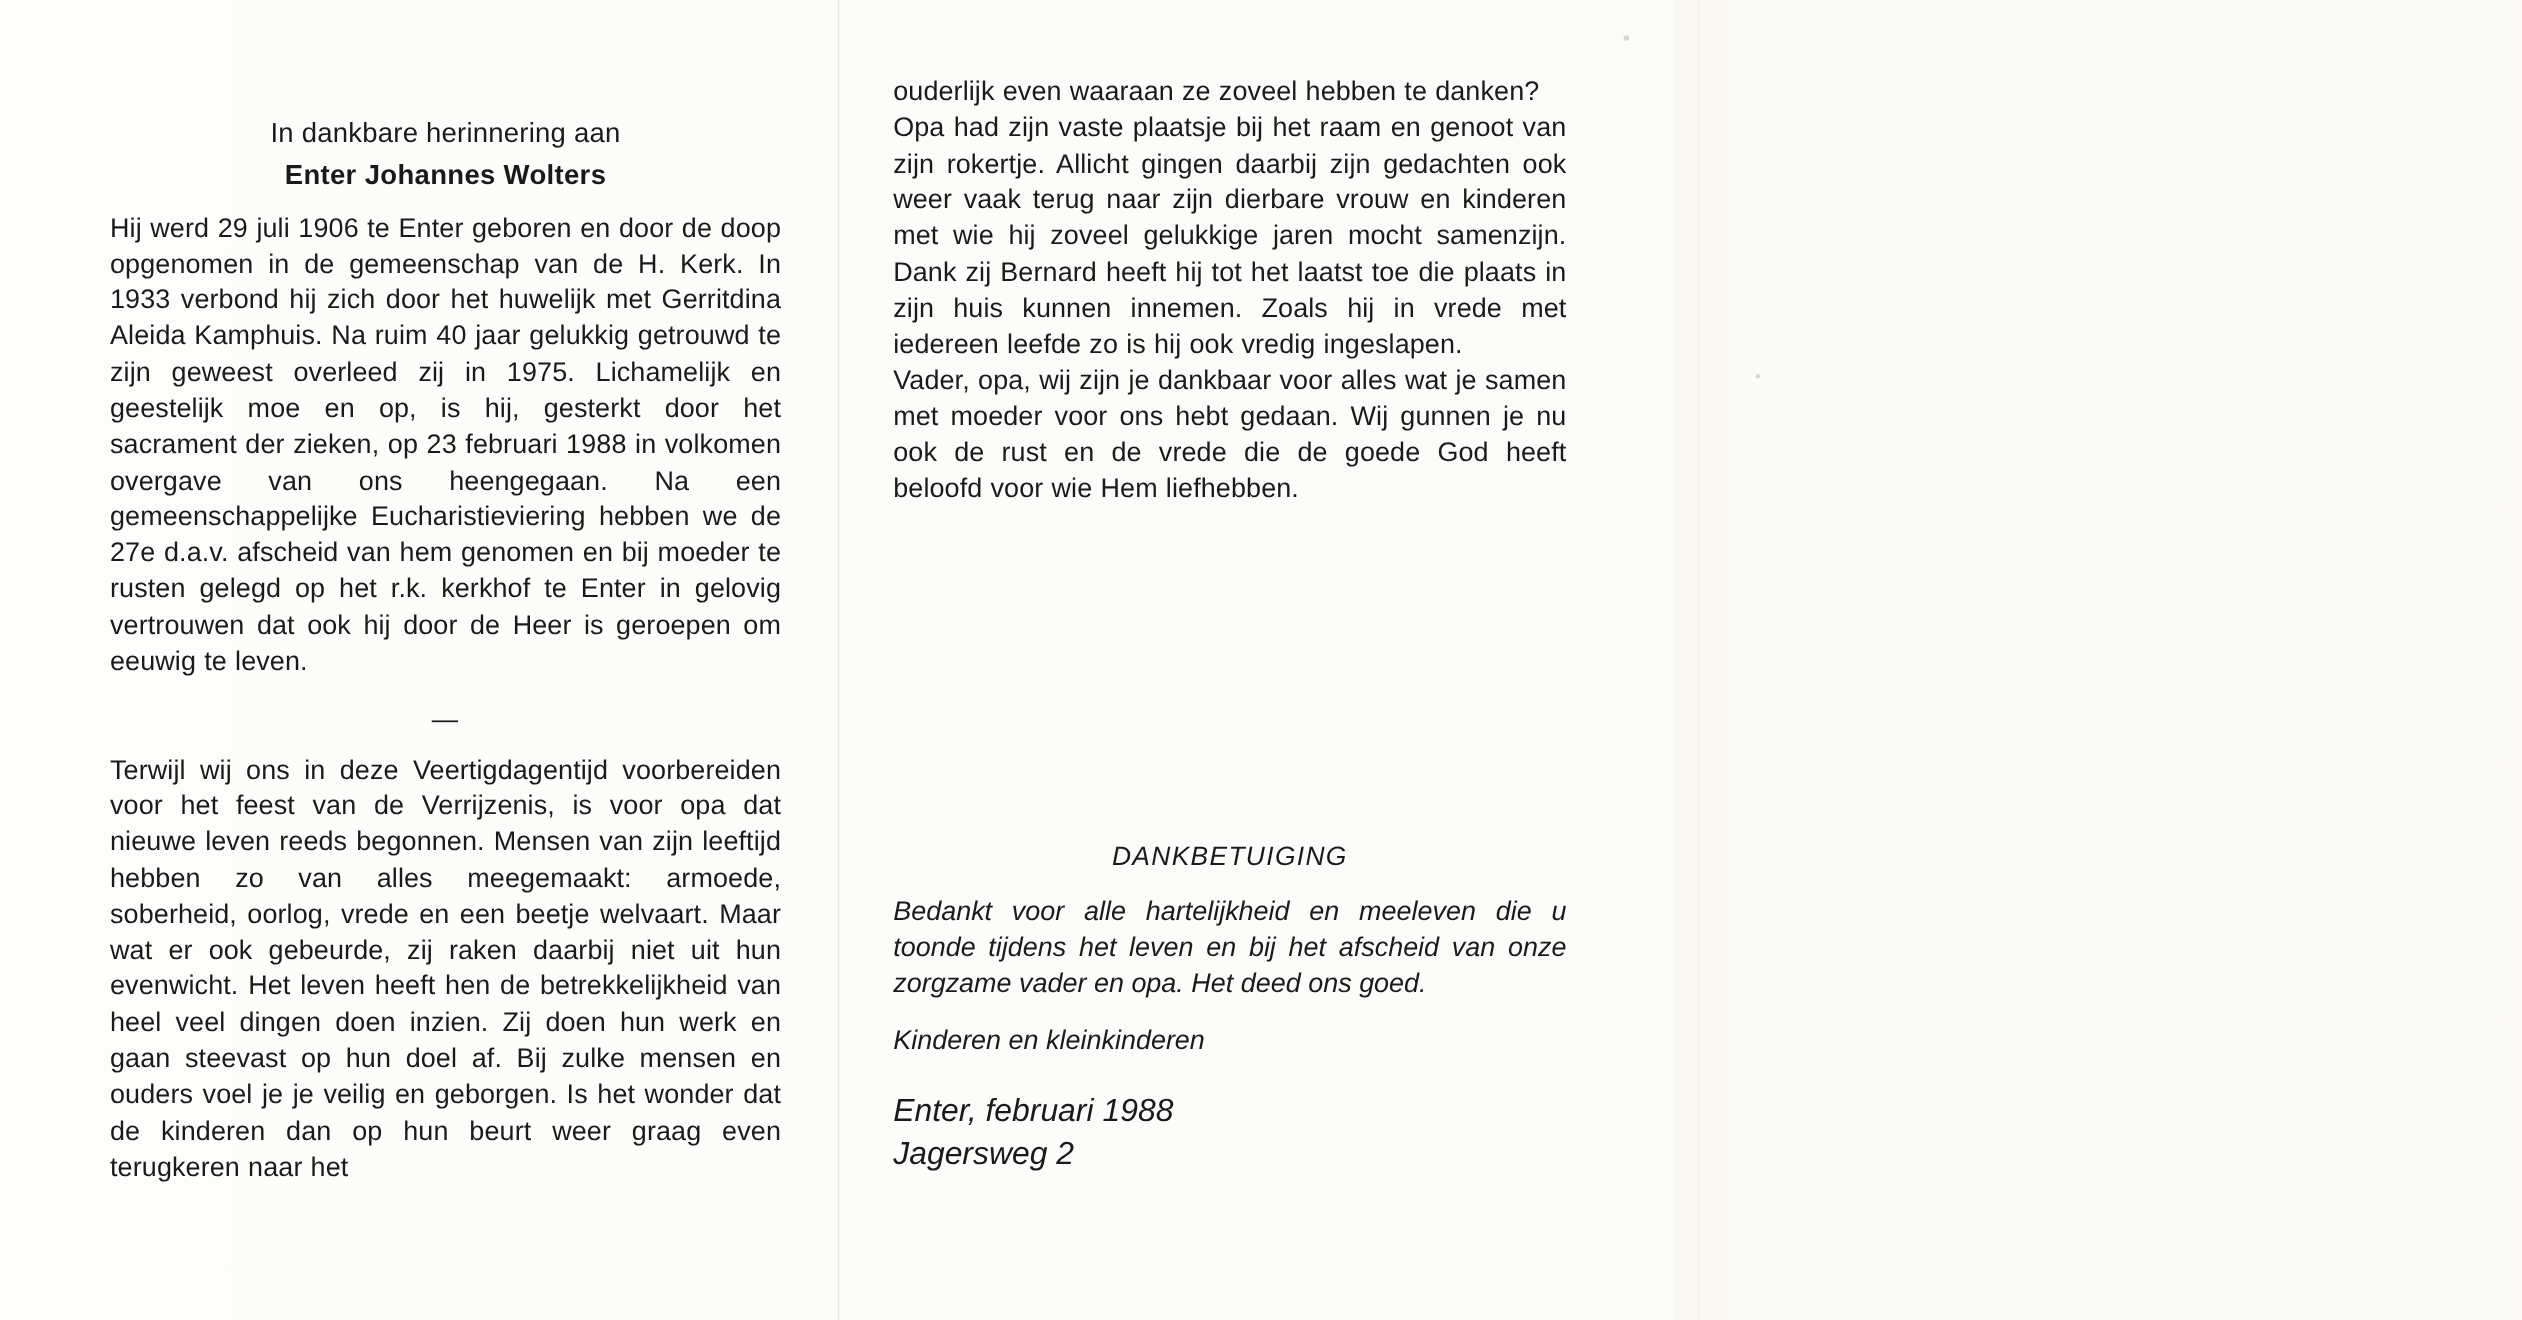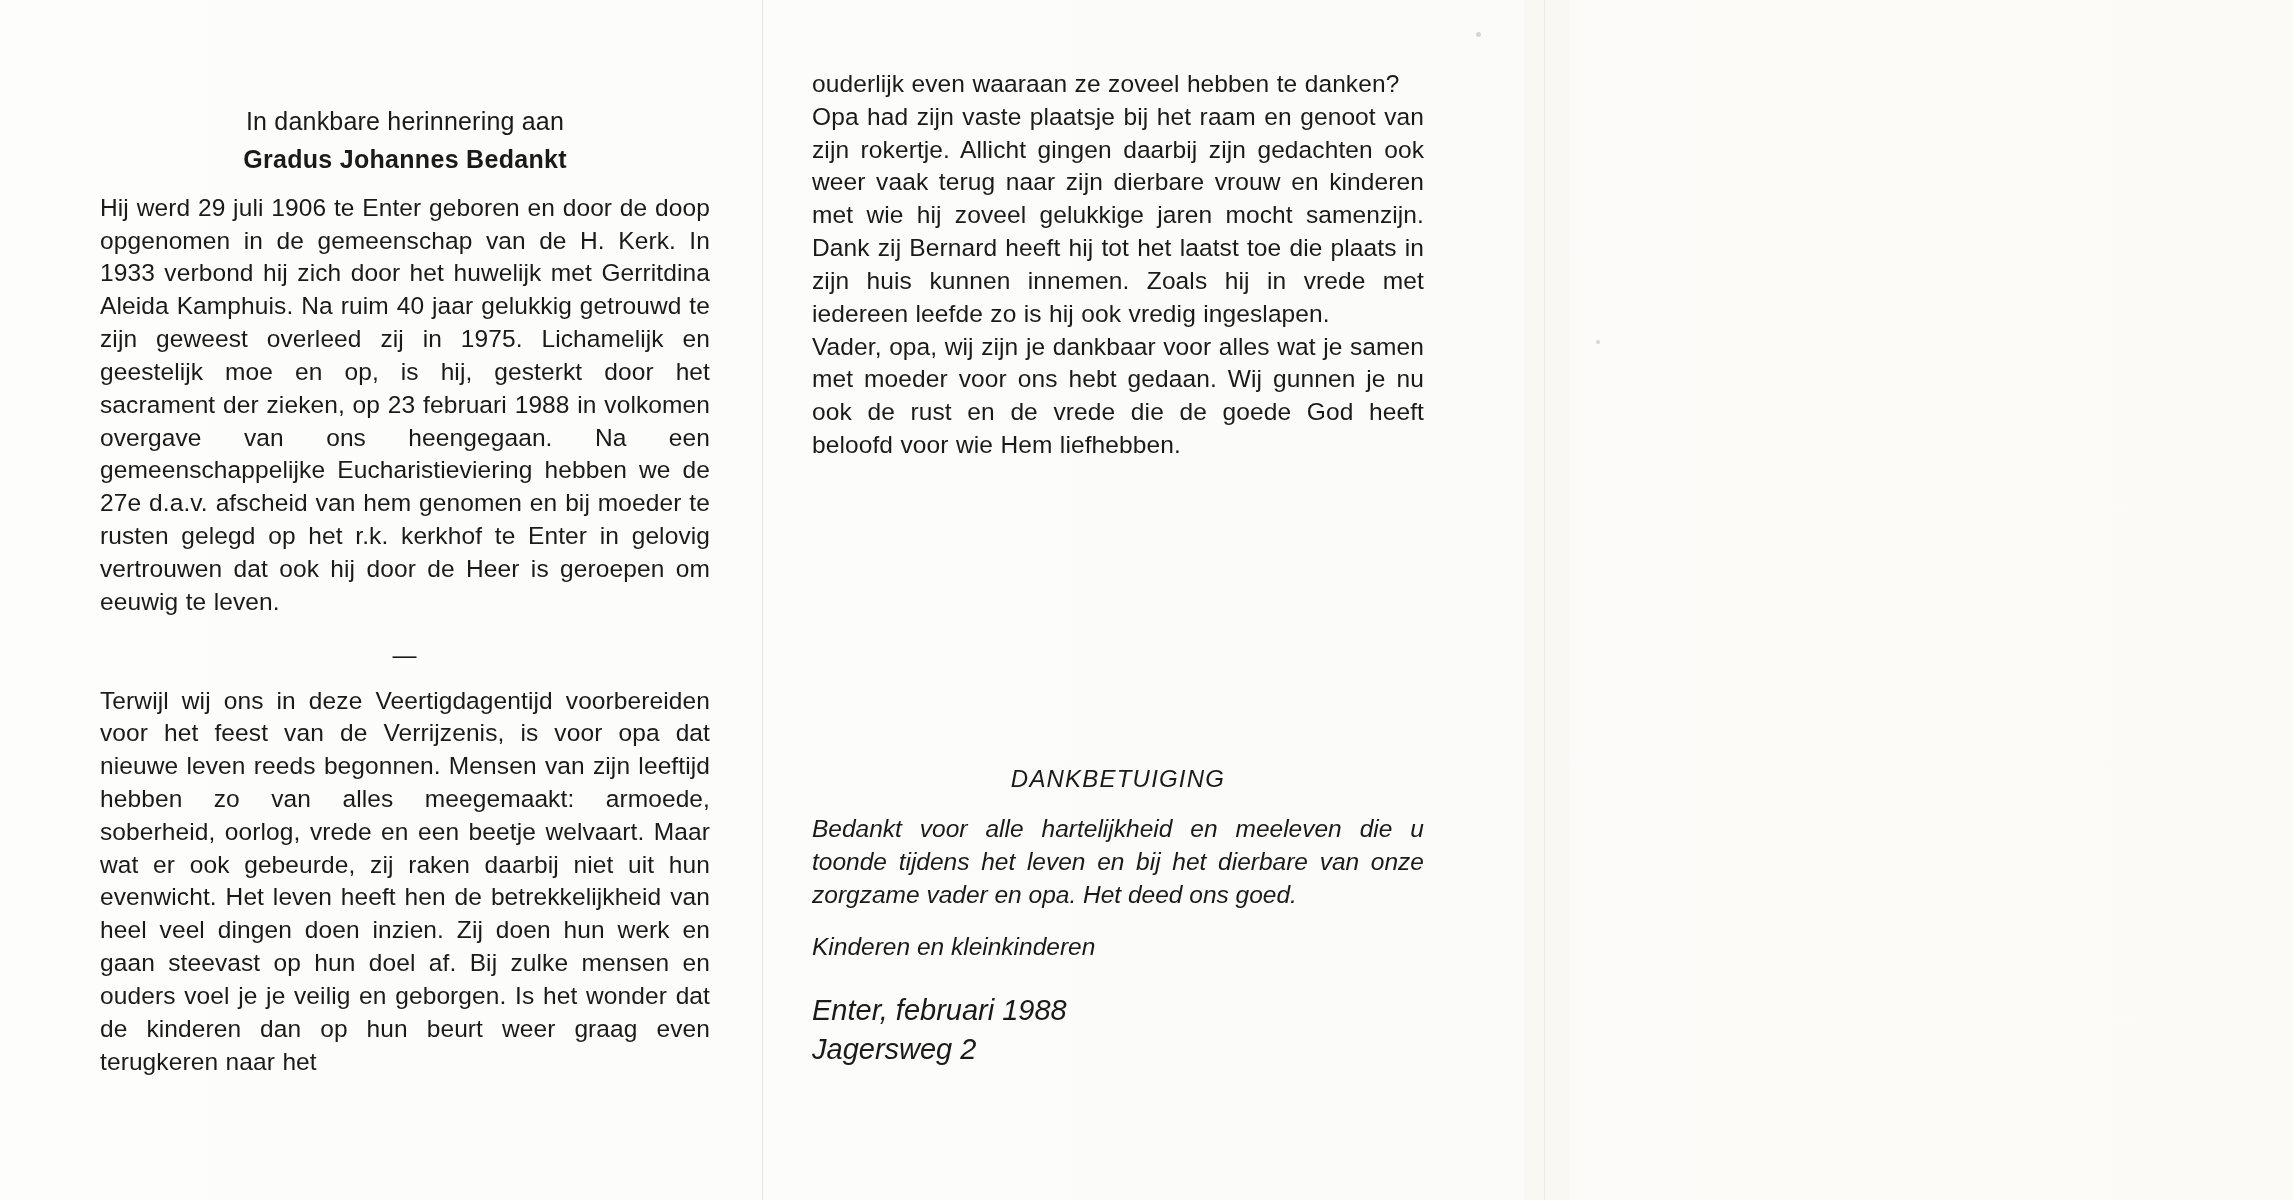--- a/index.html
+++ b/index.html
@@ -152,37 +152,37 @@
   <div class="right-outer-strip"></div>
   <div class="fold f3"></div>
 
   <div class="speck" style="left:1476px;top:32px;width:5px;height:5px;"></div>
   <div class="speck" style="left:1596px;top:340px;width:4px;height:4px;"></div>
   <div class="speck" style="left:820px;top:214px;width:4px;height:4px;"></div>
 
   <section class="panel panel-left">
     <div class="left-inner">
       <div class="memorial-intro">In dankbare herinnering aan</div>
-      <div class="memorial-name">Gradus Johannes Bedankt</div>
+      <div class="memorial-name">Enter Johannes Wolters</div>
       <div class="body-text">Hij werd 29 juli 1906 te Enter geboren en door de doop opgenomen in de gemeenschap van de H. Kerk. In 1933 verbond hij zich door het huwelijk met Gerritdina Aleida Kamphuis. Na ruim 40 jaar gelukkig getrouwd te zijn geweest overleed zij in 1975. Lichamelijk en geestelijk moe en op, is hij, gesterkt door het sacrament der zieken, op 23 februari 1988 in volkomen overgave van ons heengegaan. Na een gemeenschappelijke Eucharistieviering hebben we de 27e d.a.v. afscheid van hem genomen en bij moeder te rusten gelegd op het r.k. kerkhof te Enter in gelovig vertrouwen dat ook hij door de Heer is geroepen om eeuwig te leven.</div>
       <div class="divider-dash">—</div>
       <div class="body-text">Terwijl wij ons in deze Veertigdagentijd voorbereiden voor het feest van de Verrijzenis, is voor opa dat nieuwe leven reeds begonnen. Mensen van zijn leeftijd hebben zo van alles meegemaakt: armoede, soberheid, oorlog, vrede en een beetje welvaart. Maar wat er ook gebeurde, zij raken daarbij niet uit hun evenwicht. Het leven heeft hen de betrekkelijkheid van heel veel dingen doen inzien. Zij doen hun werk en gaan steevast op hun doel af. Bij zulke mensen en ouders voel je je veilig en geborgen. Is het wonder dat de kinderen dan op hun beurt weer graag even terugkeren naar het</div>
     </div>
   </section>
 
   <section class="panel panel-mid">
     <div class="mid-inner">
       <div class="body-text mid-block">ouderlijk even waaraan ze zoveel hebben te danken?</div>
       <div class="body-text mid-block">Opa had zijn vaste plaatsje bij het raam en genoot van zijn rokertje. Allicht gingen daarbij zijn gedachten ook weer vaak terug naar zijn dierbare vrouw en kinderen met wie hij zoveel gelukkige jaren mocht samenzijn. Dank zij Bernard heeft hij tot het laatst toe die plaats in zijn huis kunnen innemen. Zoals hij in vrede met iedereen leefde zo is hij ook vredig ingeslapen.</div>
       <div class="body-text mid-block">Vader, opa, wij zijn je dankbaar voor alles wat je samen met moeder voor ons hebt gedaan. Wij gunnen je nu ook de rust en de vrede die de goede God heeft beloofd voor wie Hem liefhebben.</div>
     </div>
 
     <div class="thanks-wrap">
       <div class="thanks-title">DANKBETUIGING</div>
-      <div class="thanks-body">Bedankt voor alle hartelijkheid en meeleven die u toonde tijdens het leven en bij het dierbare van onze zorgzame vader en opa. Het deed ons goed.</div>
+      <div class="thanks-body">Bedankt voor alle hartelijkheid en meeleven die u toonde tijdens het leven en bij het afscheid van onze zorgzame vader en opa. Het deed ons goed.</div>
       <div class="thanks-signature">Kinderen en kleinkinderen</div>
       <div class="thanks-place">Enter, februari 1988</div>
       <div class="thanks-place" style="margin-top:0;">Jagersweg 2</div>
     </div>
   </section>
 
   <section class="panel panel-right">
     
   </section>
 </div>

